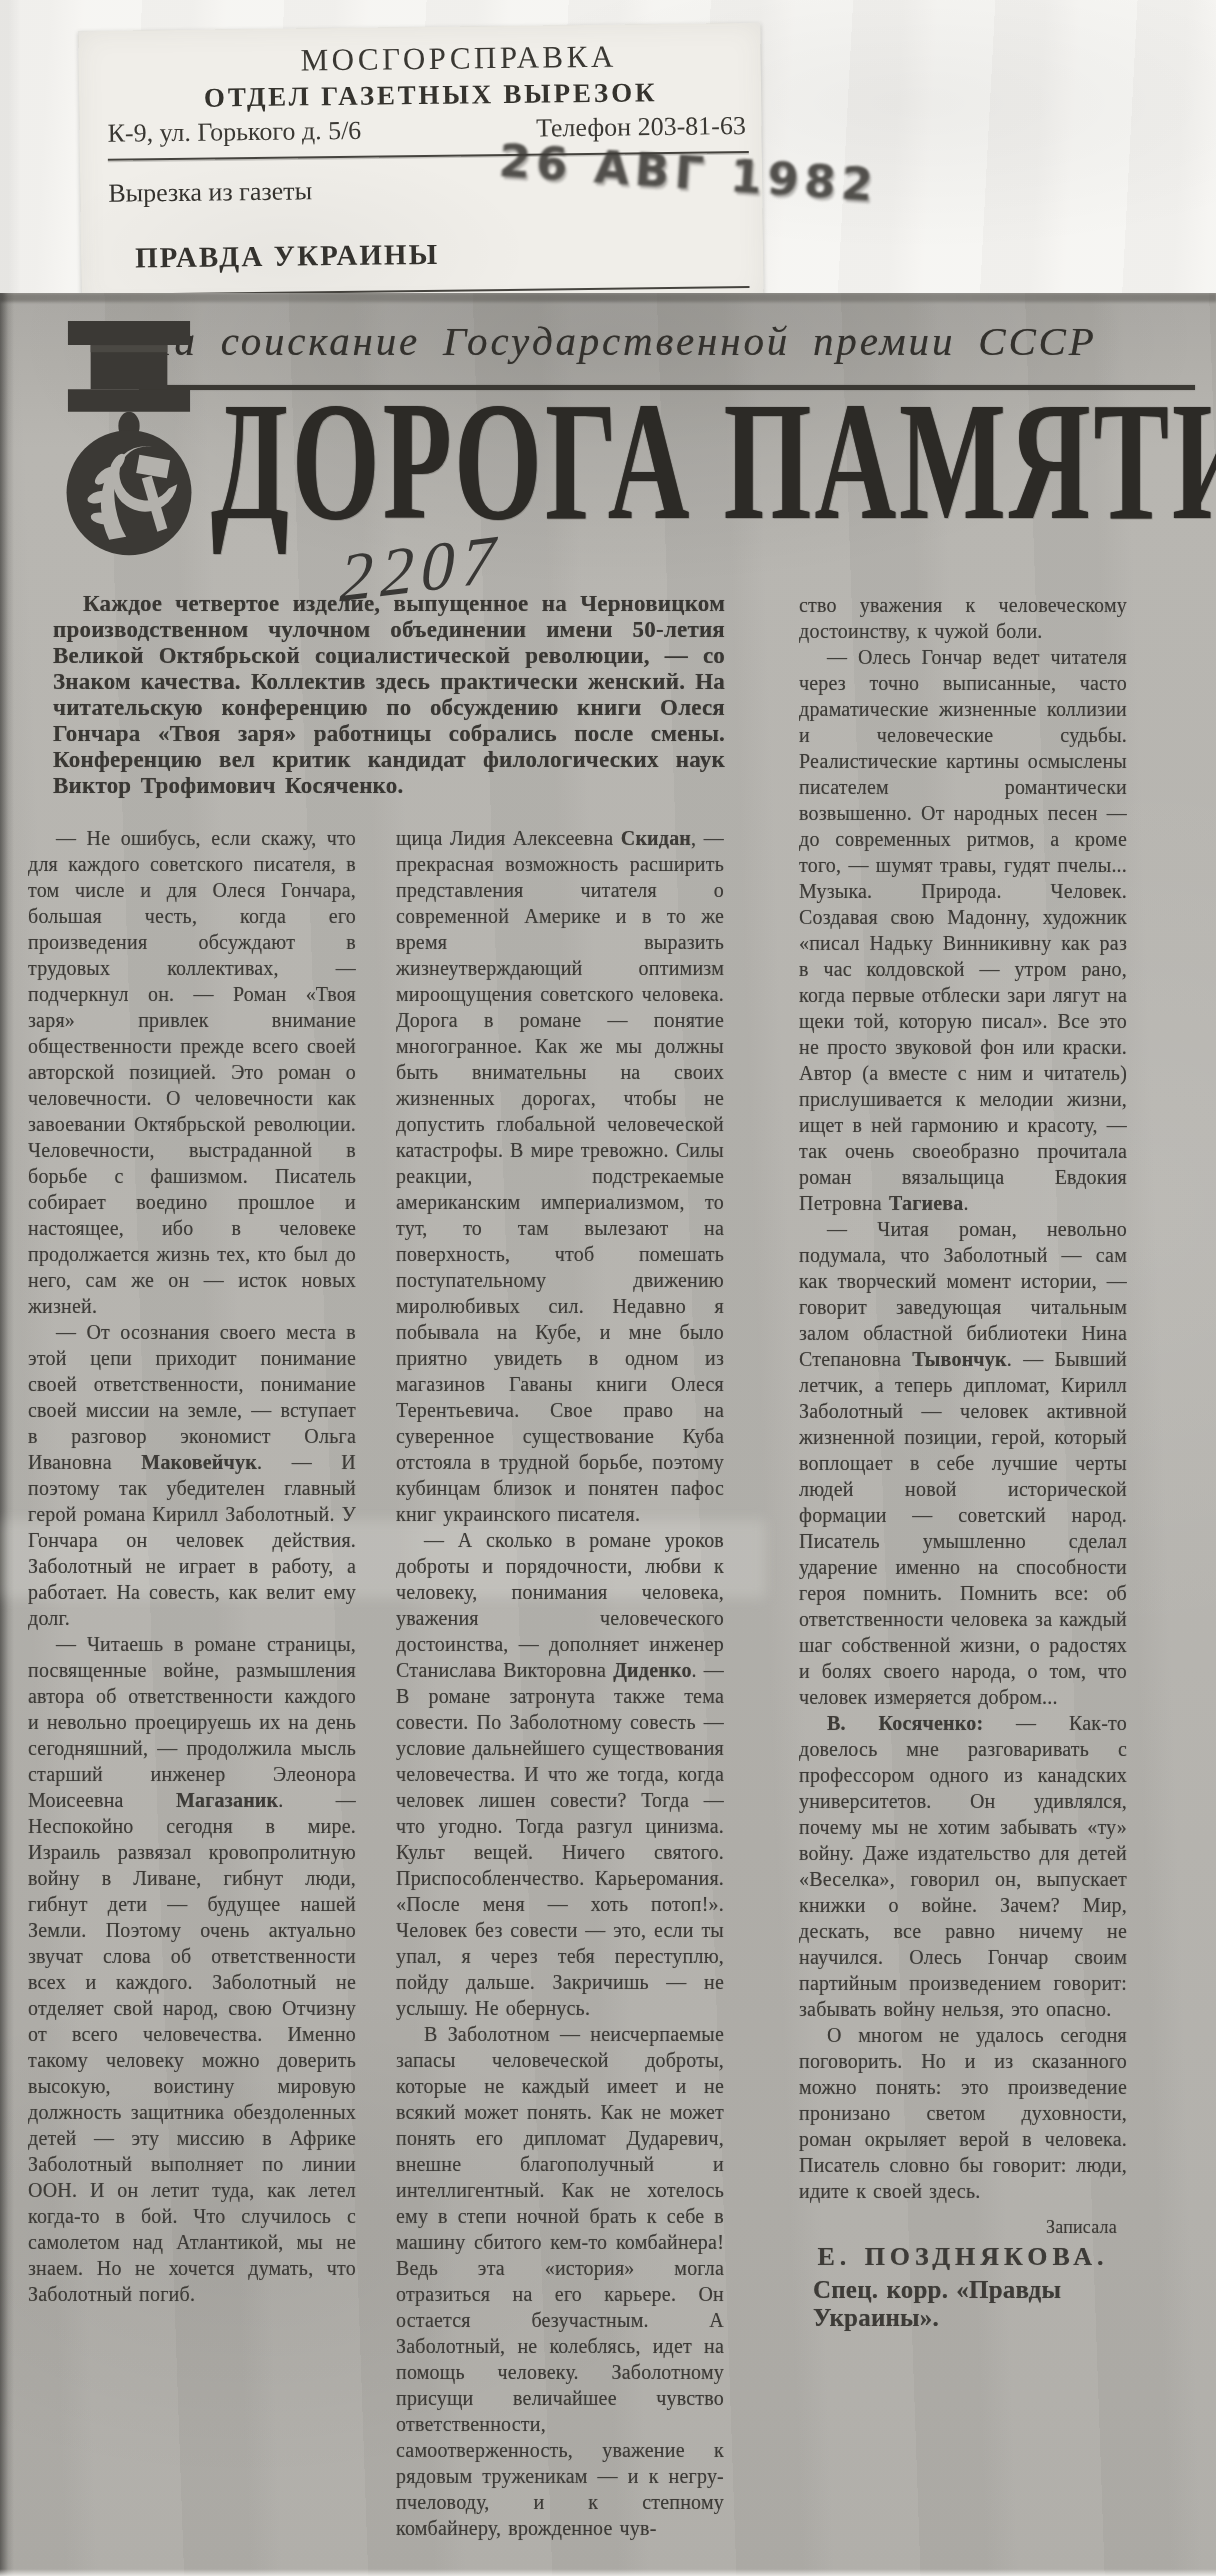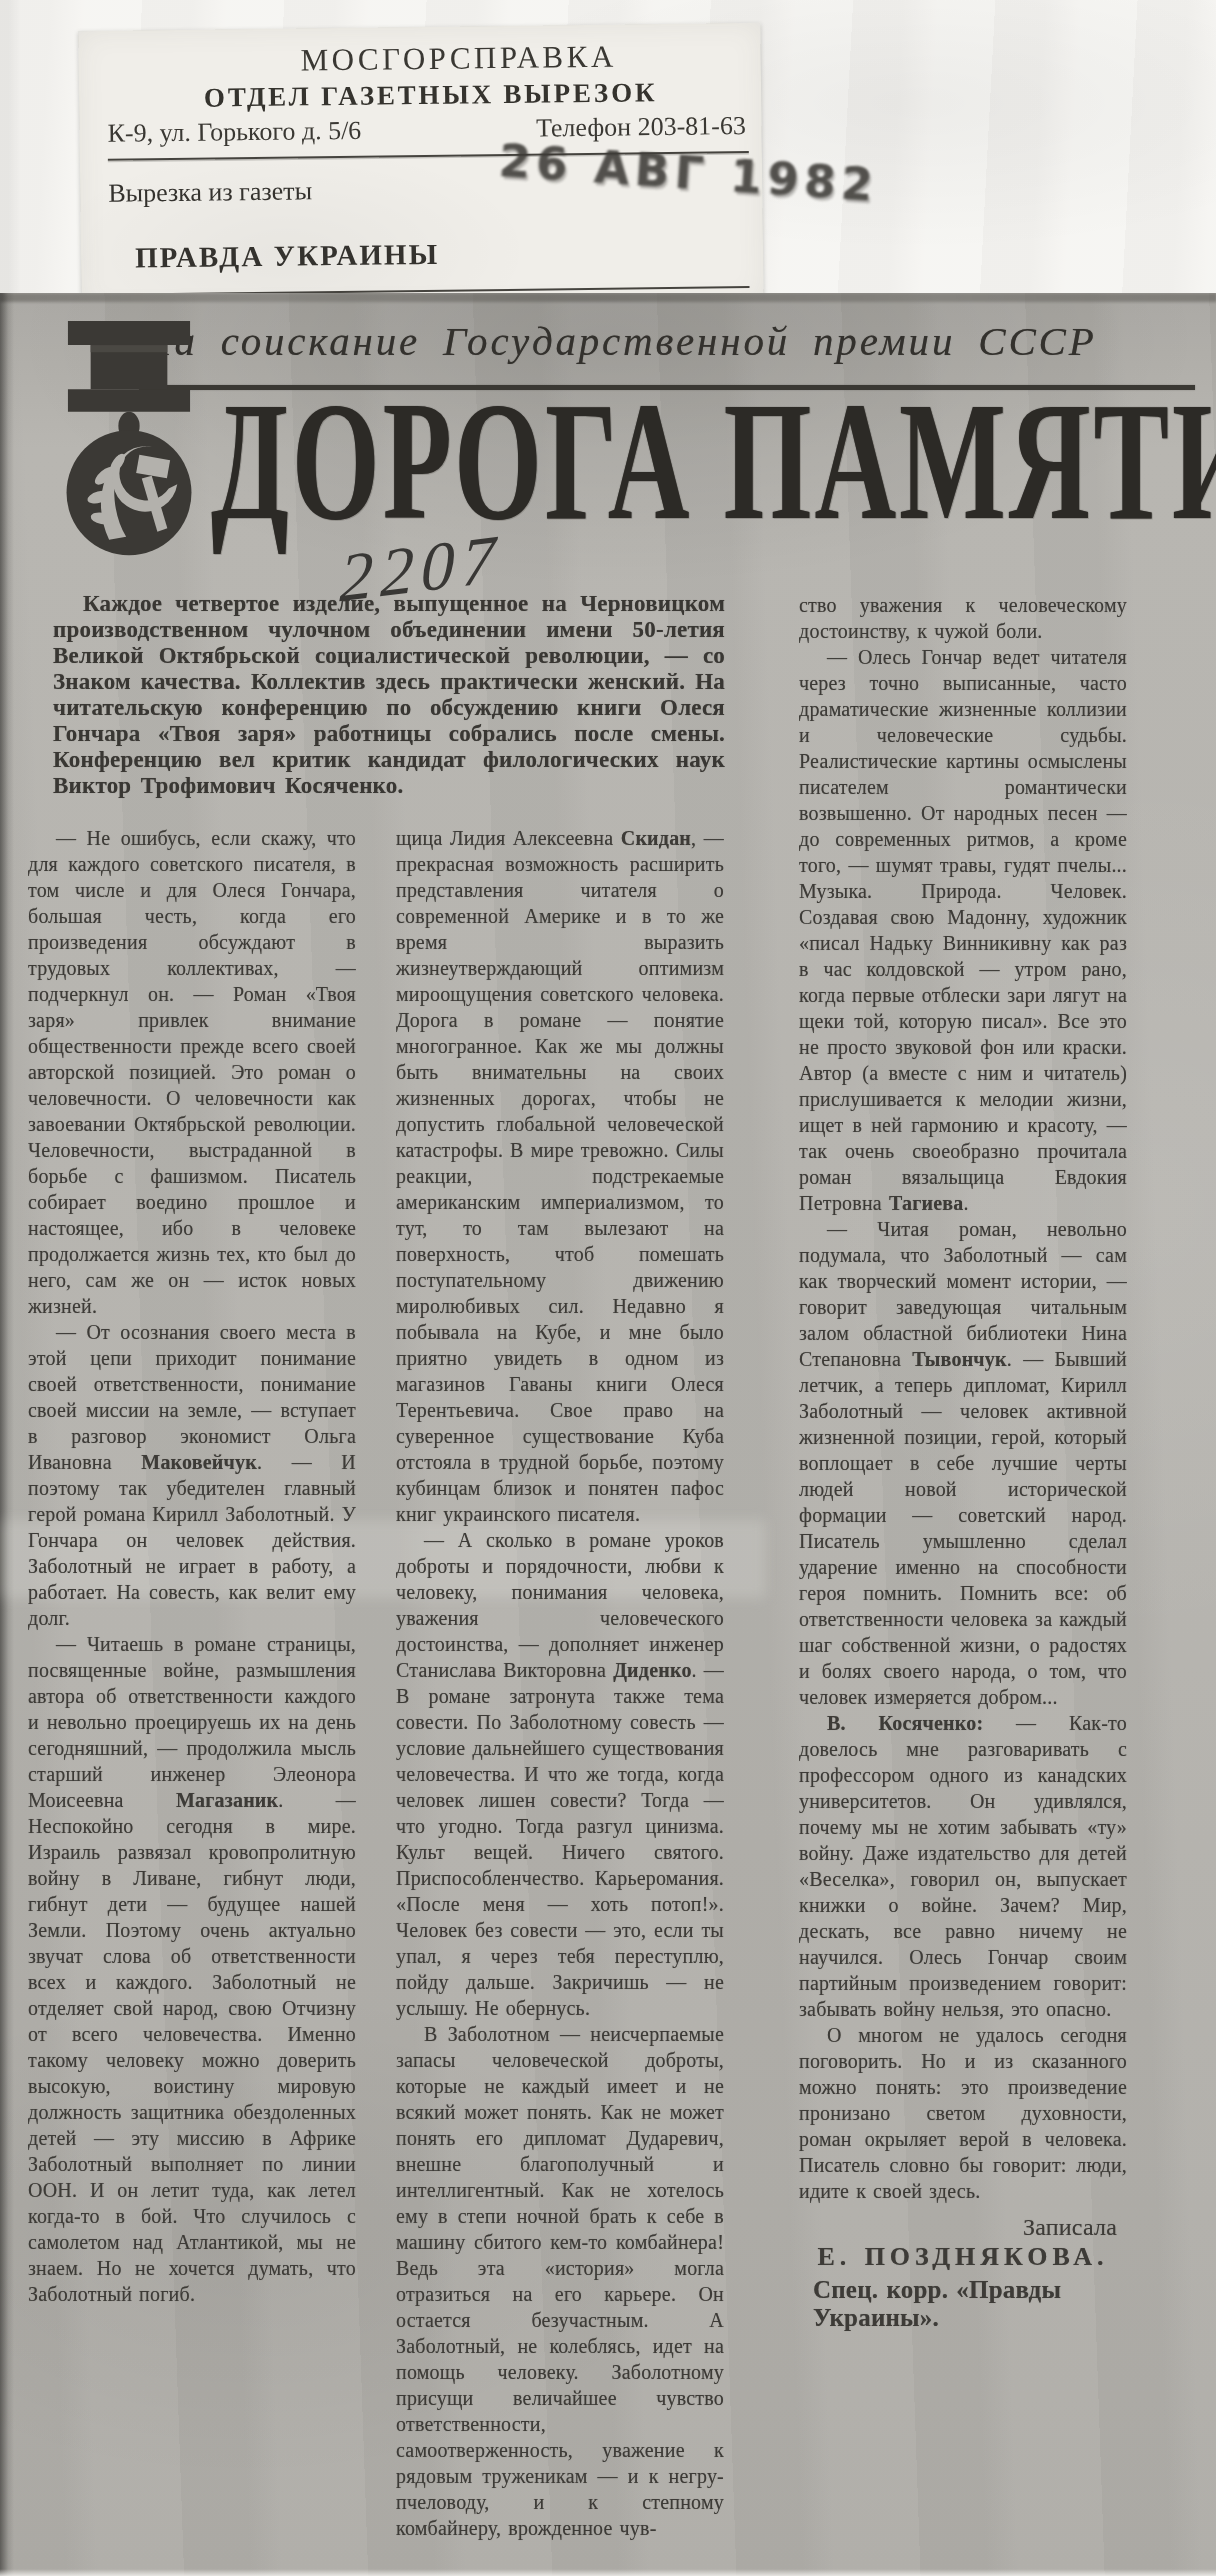--- a/index.html
+++ b/index.html
@@ -129,21 +129,21 @@
   }
   .col p{margin:0;text-indent:28px;}
   .col p.cont{text-indent:0;}
   .col p.bold{font-weight:bold;}
   .col b{font-weight:bold;}
   #col1{left:28px;top:532px;height:1740px;overflow:hidden;}
   #col2{left:396px;top:532px;height:1740px;overflow:hidden;}
   #col3{left:799px;top:299px;height:1979px;overflow:hidden;}
 
   .sig{margin-top:10px;}
-  .sig .byline{ text-align:right;padding-right:10px;font-size:24px;}
+  .sig .byline{ text-align:right;padding-right:10px;font-size:18px;}
   .sig .author{ text-align:center;font-weight:bold;font-size:26px;letter-spacing:5px;margin-top:4.3px;}
   .sig .role{ text-align:left;padding-left:14px;font-weight:bold;font-size:25px;margin-top:5.7px;line-height:28px;}
 </style>
 </head>
 <body>
 
 <div class="backing"></div>
 
 <div class="card">
   <div class="org">МОСГОРСПРАВКА</div>

